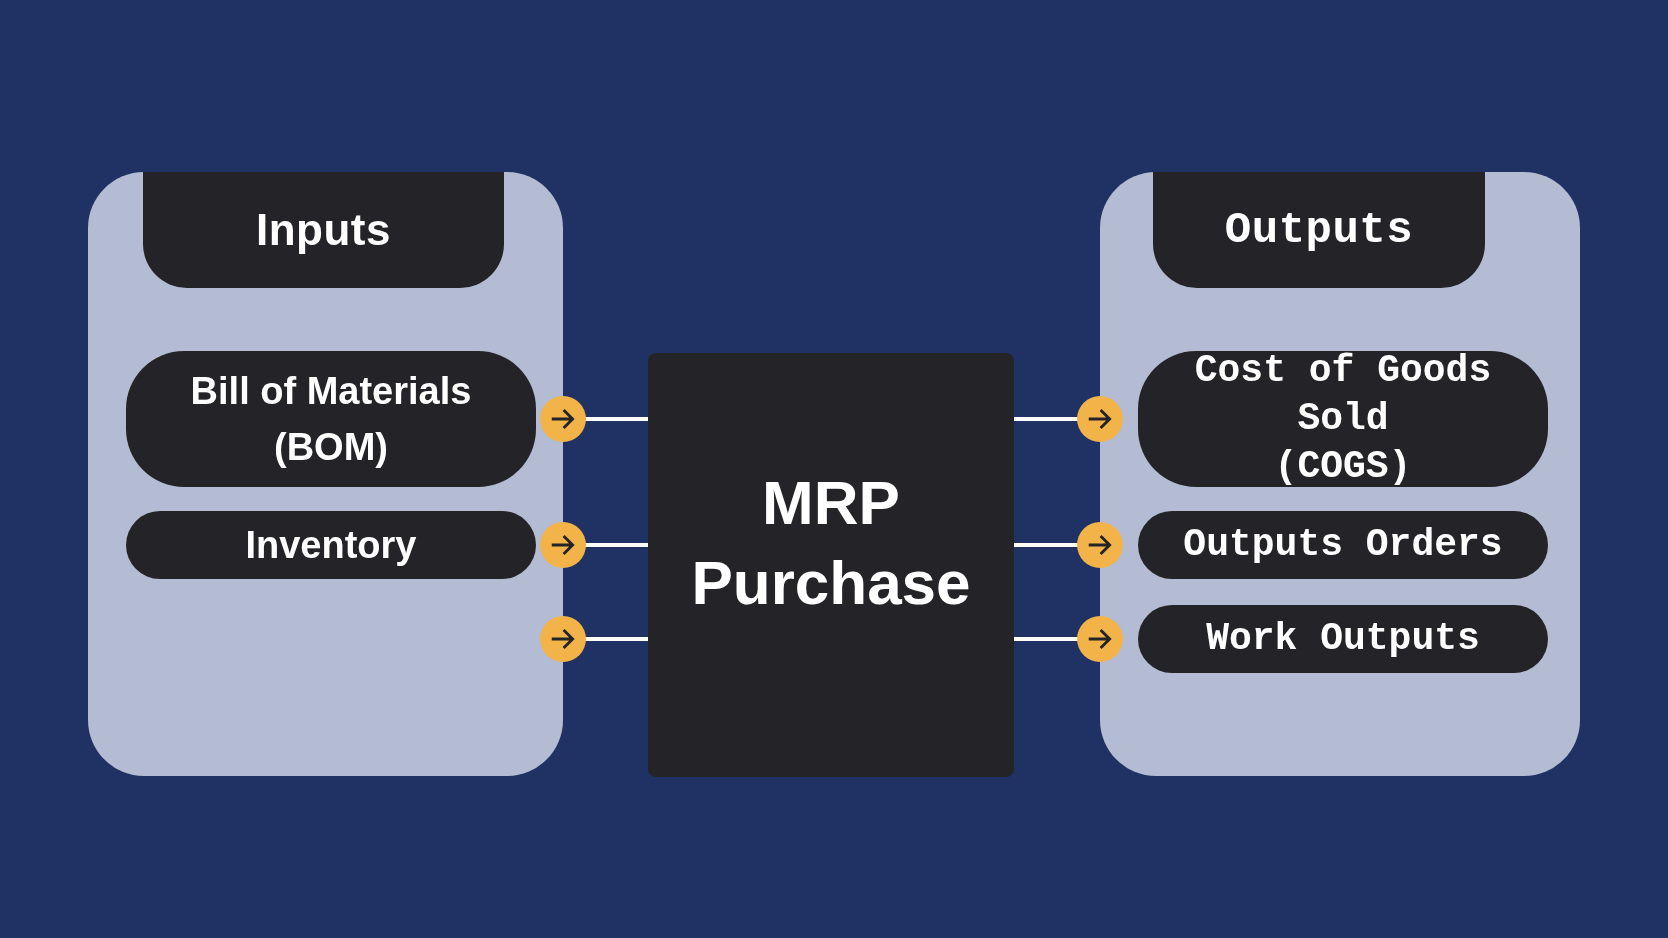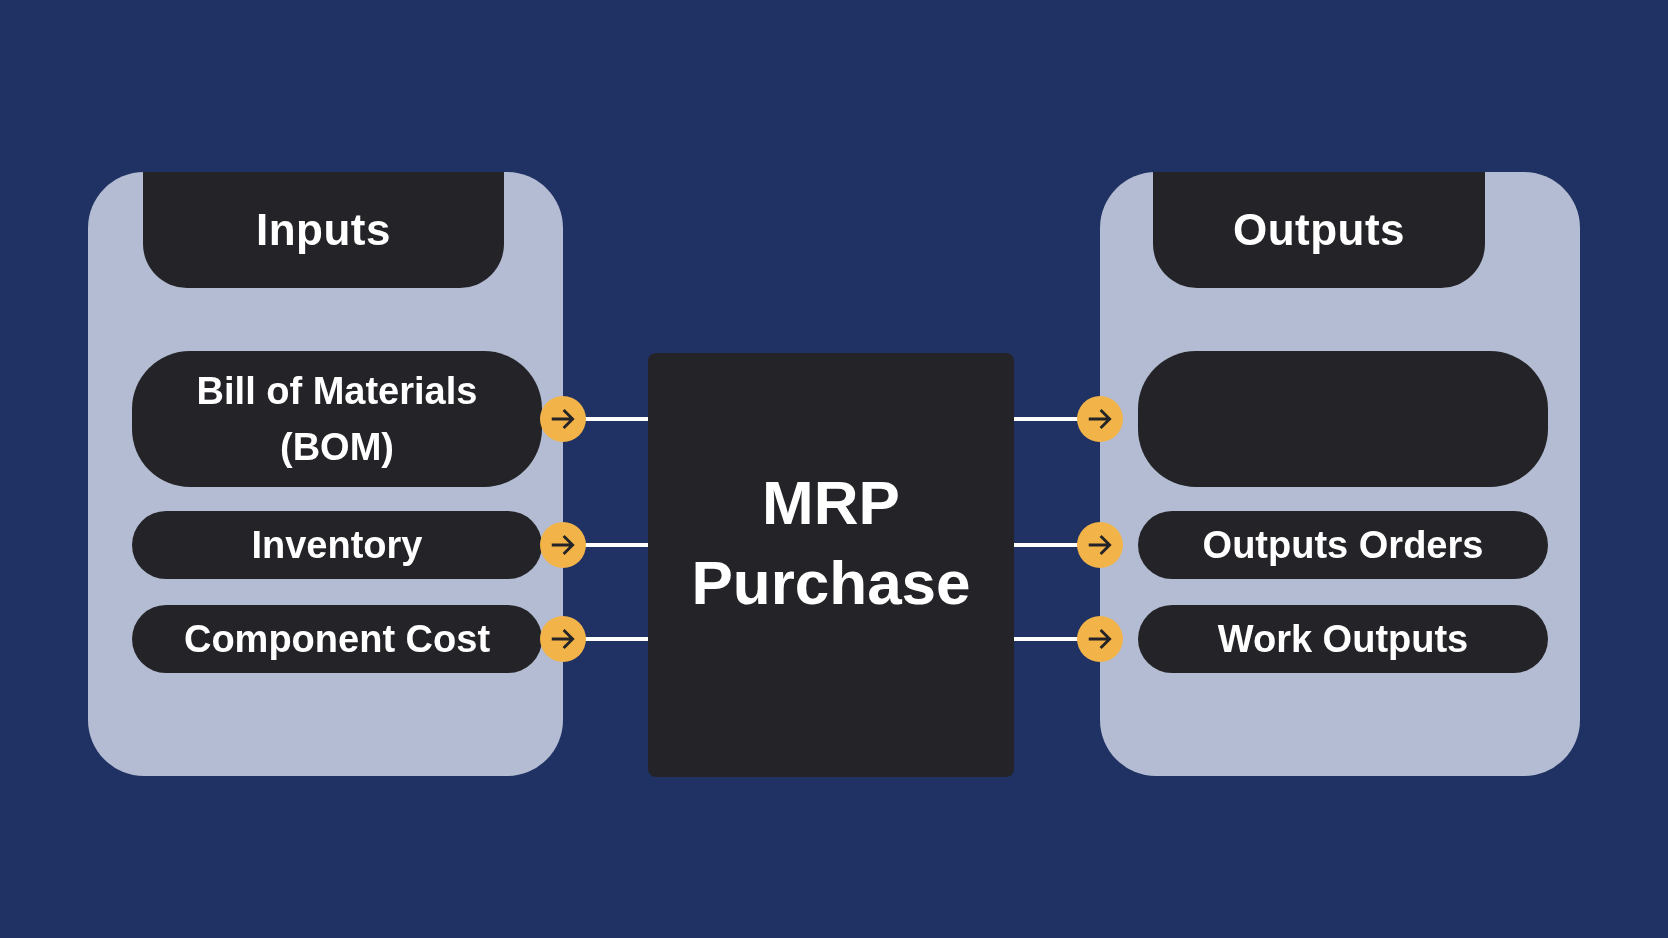--- a/index.html
+++ b/index.html
@@ -12,37 +12,37 @@
   }
   html,body{margin:0;padding:0;background:var(--background);}
   .canvas{
     position:relative;width:1668px;height:938px;
     background:var(--background);overflow:hidden;
     font-family:"Liberation Sans",sans-serif;font-weight:700;
   }
   
   .panel{position:absolute;top:172px;height:604px;background:var(--panel);border-radius:56px;}
   .panel.left{left:88px;width:475px;}
-  .panel.right{left:1100px;width:480px;}
+  .panel.right{left:1100px;width:480px;font-family:Liberation Mono, monospace;}
   
   .panel-header{
     position:absolute;top:0;height:116px;background:var(--dark);
     border-radius:0 0 44px 44px;
     display:flex;align-items:center;justify-content:center;
     color:var(--text-white);font-size:44px;letter-spacing:0.5px;
   }
   .panel.left  .panel-header{left:55px;width:361px;}
   .panel.right .panel-header{left:53px;width:332px;}
   
   .pill{
     position:absolute;background:var(--dark);
     display:flex;flex-direction:column;align-items:center;justify-content:center;
     color:var(--text-white);font-size:38px;line-height:48px;text-align:center;
   }
-  .panel.left  .pill{left:44px;width:410px;gap:8px;}
+  .panel.left  .pill{left:38px;width:410px;gap:8px;}
   .panel.right .pill{left:38px;width:410px;}
   .pill.r1{top:179px;height:136px;border-radius:58px;}
   .pill.r2{top:339px;height:68px;border-radius:34px;justify-content:center;}
   .pill.r3{top:433px;height:68px;border-radius:34px;}
   .pill span{display:block;}
   
   .center-box{
     position:absolute;left:648px;top:353px;width:366px;height:424px;
     background:var(--dark);border-radius:8px;
     display:flex;align-items:center;justify-content:center;
@@ -83,30 +83,29 @@
     <div class="panel-header">
       <span>Inputs</span>
     </div>
     <div class="pill r1">
       <span>Bill of Materials</span>
       <span>(BOM)</span>
     </div>
     <div class="pill r2">
       <span>Inventory</span>
     </div>
-    <div class="pill r3">
-      <span>Component Cost</span>
-    </div>
   </div>
 
   <div class="panel right">
     <div class="panel-header">
       <span>Outputs</span>
     </div>
     <div class="pill r1">
+      <span>Cost of Goods Sold</span>
+      <span>(COGS)</span>
     </div>
     <div class="pill r2">
       <span>Outputs Orders</span>
     </div>
     <div class="pill r3">
       <span>Work Outputs</span>
     </div>
   </div>
 
   <div class="conn in1"></div>

